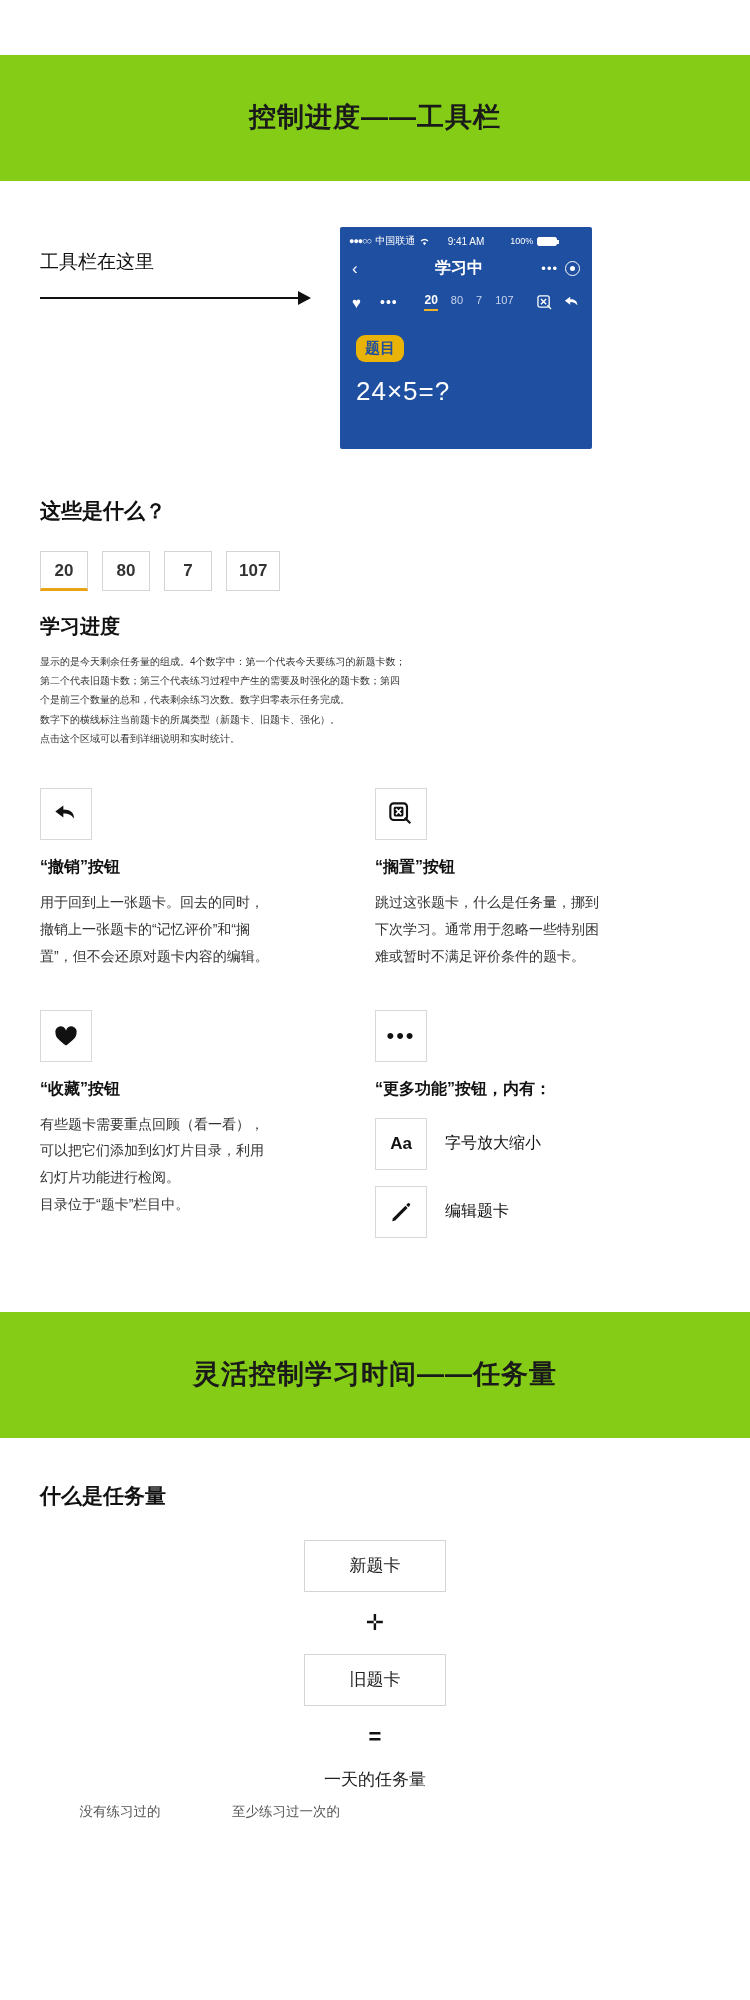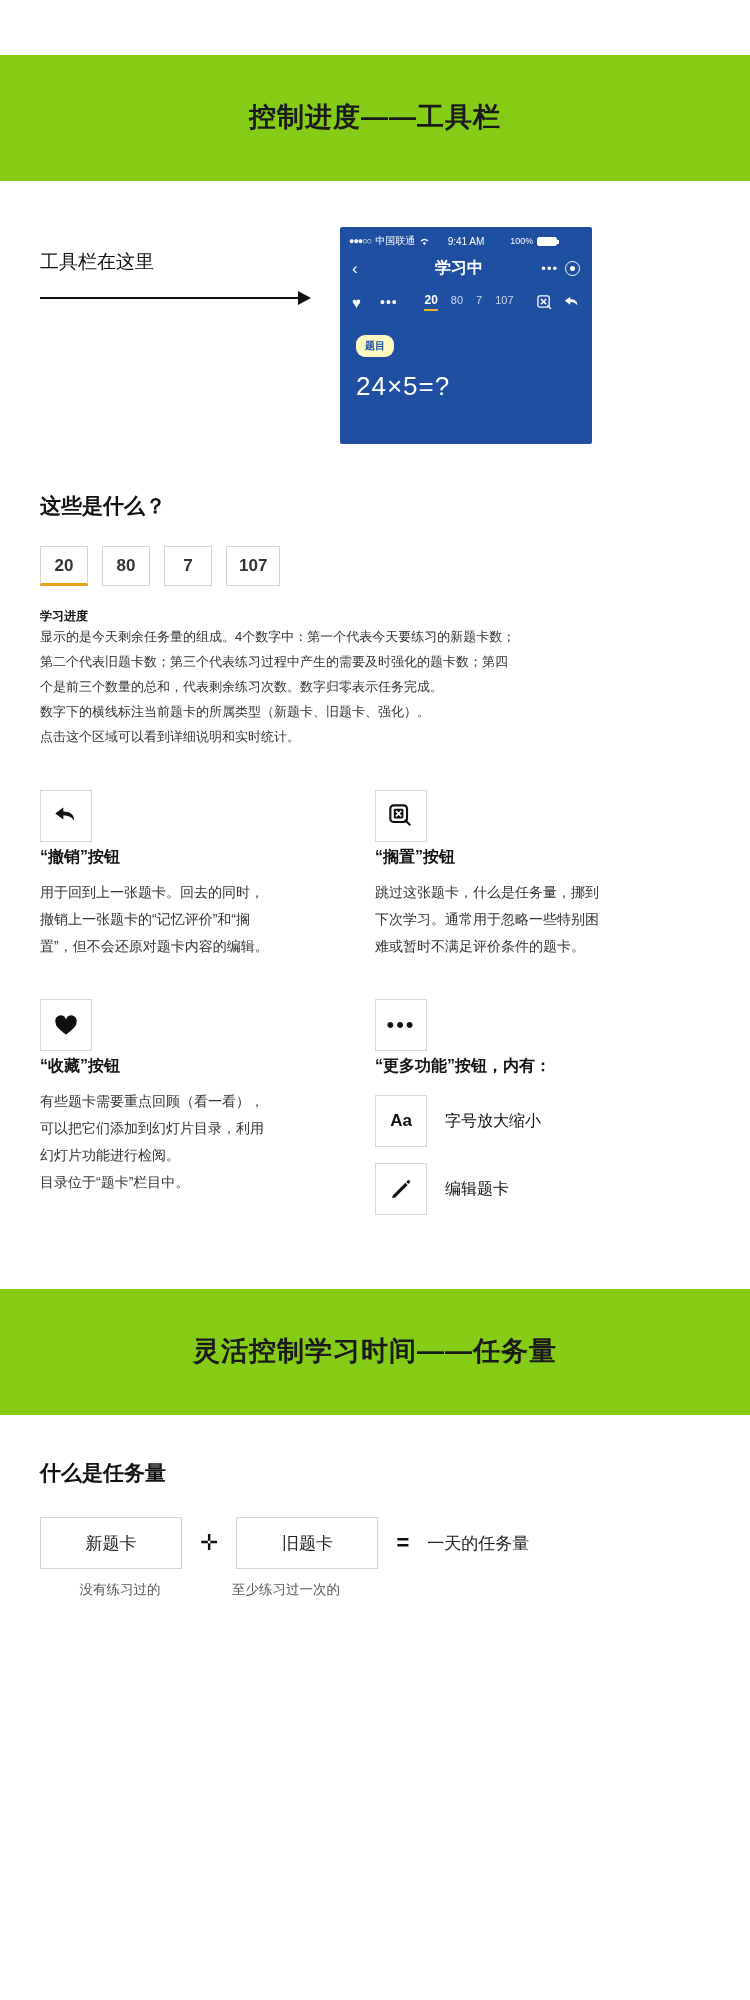--- a/index.html
+++ b/index.html
@@ -141,23 +141,23 @@
   .tb-nums span { font-size: 11px; color: #c9d6ee; }
   .tb-nums span.active {
     color: #ffffff; font-weight: bold; font-size: 12px;
     border-bottom: 2px solid #f0b323; padding-bottom: 2px;
   }
   .tb-right { display: flex; gap: 12px; align-items: center; width: 56px; justify-content: flex-end; }
 
   .phone .qtag {
     display: inline-block;
     margin: 18px 0 0 16px;
-    background: #fef9c3;
+    background: #eab308;
     color: #1f4fa0;
-    font-size: 10px;
+    font-size: 15px;
     font-weight: bold;
     padding: 4px 9px;
     border-radius: 9px;
   }
   .phone .qtext {
     margin: 14px 0 16px 16px;
     font-size: 26px;
     font-weight: normal;
     letter-spacing: 1px;
   }
@@ -179,43 +179,44 @@
     text-align: center;
     font-size: 17px;
     font-weight: bold;
     color: #333;
     background: #fff;
   }
   .chip.active { border-bottom: 3px solid #e8a317; }
 
   .mini-h {
     margin-top: 22px;
-    font-size: 12px;
+    font-size: 20px;
     font-weight: bold;
     color: #111;
   }
   .para {
-    font-size: 13px;
+    margin-top: 12px;
+    font-size: 10px;
     line-height: 1.92;
     color: #333;
   }
 
   
   .cols { display: flex; margin-top: 40px; }
   .col { width: 50%; padding-right: 28px; }
   .icon-box {
     width: 52px; height: 52px;
     border: 1px solid #d8d8d8;
     display: flex; align-items: center; justify-content: center;
     background: #fff;
     font-size: 20px;
     color: #111;
   }
   .col .cap {
-    margin-top: 5px;
+    margin-top: 17px;
     font-size: 16px;
     font-weight: bold;
     color: #111;
   }
   .col .body {
     margin-top: 11px;
     font-size: 14px;
     line-height: 1.92;
     color: #333;
   }
@@ -224,20 +225,21 @@
   .mf-list { margin-top: 18px; }
   .mf-item { display: flex; align-items: center; gap: 18px; margin-bottom: 16px; }
   .mf-item .lbl { font-size: 16px; color: #111; }
 
   
   .formula {
     display: flex;
     align-items: center;
     margin-top: 30px;
     gap: 18px;
+    flex-direction: column;
   }
   .fbox {
     width: 142px; height: 52px;
     border: 1px solid #d5d5d5;
     display: flex; align-items: center; justify-content: center;
     font-size: 17px; color: #222; background: #fff;
   }
   .fop { font-size: 22px; font-weight: bold; color: #111; }
   .fres { font-size: 17px; color: #222; }
   .fcaps { display: flex; margin-top: 12px; }

